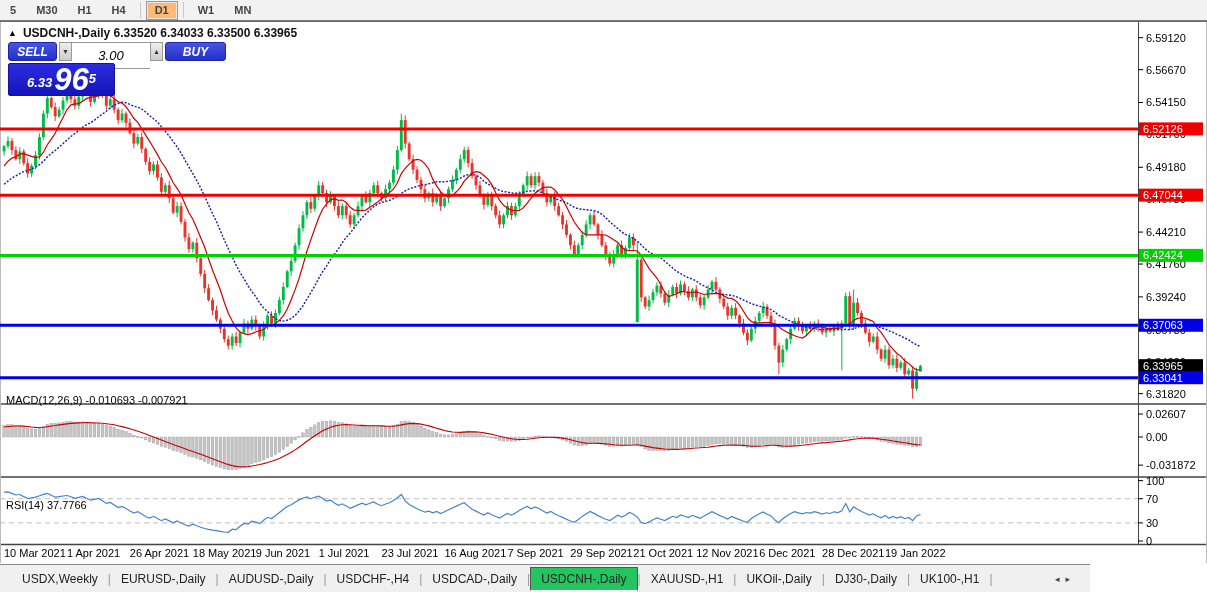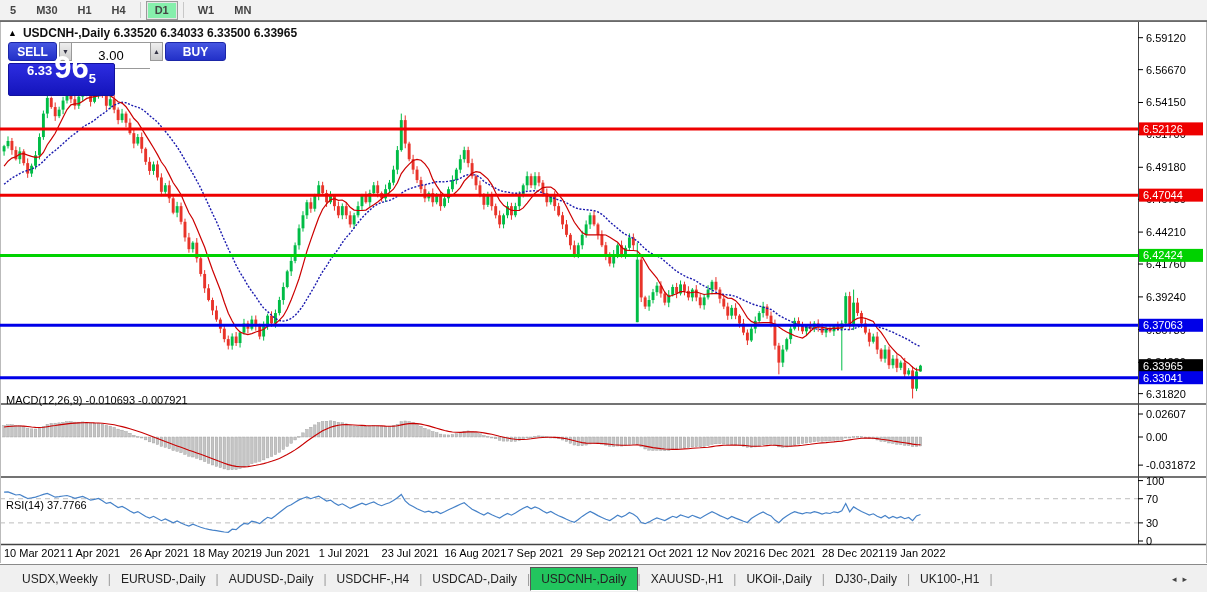--- a/index.html
+++ b/index.html
@@ -3,48 +3,48 @@
 <meta charset="utf-8">
 <style>
   html,body{margin:0;padding:0;background:#fff;}
   body{width:1207px;height:592px;overflow:hidden;font-family:"Liberation Sans",sans-serif;}
   #app{position:relative;width:1207px;height:592px;background:#fff;}
   
   #toolbar{position:absolute;left:0;top:0;width:1207px;height:21px;background:#f2f2f2;
            border-bottom:1px solid #7a7a7a;display:flex;align-items:center;box-sizing:border-box;}
   .tfbtn{font-size:11px;font-weight:bold;color:#444;padding:2px 8px;margin:0 1px;cursor:default;
          border:1px solid transparent;line-height:13px;}
-  .tfbtn.active{background:#86efac;border:1px solid #9a9a9a;box-shadow:inset 0 0 0 1px #e6e6e6;}
+  .tfbtn.active{background:#fdba74;border:1px solid #9a9a9a;box-shadow:inset 0 0 0 1px #e6e6e6;}
   .tfsep{width:1px;height:16px;background:#c8c8c8;margin:0 4px;}
   
   #chart-title{position:absolute;left:8px;top:26px;font-size:12px;font-weight:bold;color:#111;
                display:flex;align-items:center;gap:6px;}
   #chart-title .tri{font-size:9px;color:#000;}
   
-  #trade{position:absolute;left:8px;top:42px;width:218px;}
+  #trade{position:absolute;left:8px;top:42px;width:218px;font-style:italic;}
   .traderow{display:flex;gap:2px;}
   .tbtn{width:49px;height:19px;color:#fff;font-size:12px;font-weight:bold;display:flex;align-items:center;
         justify-content:center;background:linear-gradient(180deg,#4656e2,#2230c8);border:1px solid #1b26a8;
         border-radius:3px;box-sizing:border-box;}
   .spingrp{display:flex;height:19px;flex:1;}
   .spinbtn{width:13px;height:19px;background:linear-gradient(180deg,#eee,#ccc);border:1px solid #999;
            box-sizing:border-box;font-size:7px;color:#334;display:flex;align-items:center;justify-content:center;}
   .spinval{flex:1;height:27px;background:#fff;border-top:1px solid #999;border-bottom:1px solid #999;
            box-sizing:border-box;font-size:13px;color:#000;display:flex;align-items:center;justify-content:center;}
   .qrow{display:flex;gap:2px;margin-top:2px;}
   .qbox{width:107px;height:33px;background:linear-gradient(180deg,#2d2de0,#1414bc);border:1px solid #12129e;
         border-radius:2px;box-sizing:border-box;color:#fff;display:flex;align-items:flex-end;justify-content:center;
-        padding-bottom:14px;}
+        padding-bottom:2px;}
   .qsmall{font-size:13px;font-weight:bold;margin-right:2px;line-height:20px;}
   .qbig{font-size:31px;font-weight:bold;line-height:26px;}
   .qsup{font-size:13px;font-weight:bold;line-height:30px;align-self:flex-start;}
   
   .indlabel{position:absolute;left:6px;font-size:11px;color:#000;}
   
-  #tabbar{position:absolute;left:0;top:564px;width:1207px;height:28px;background:#f0f0f0;
+  #tabbar{position:absolute;left:0;top:564px;width:1090px;height:28px;background:#f0f0f0;
           border-top:1px solid #8a8a8a;display:flex;align-items:center;box-sizing:border-box;padding-left:12px;}
   .tab{font-size:12px;color:#222;padding:4px 10px;white-space:nowrap;}
   .tab.active{background:#22c55e;border:1px solid #555;border-bottom:1px solid #fff;font-weight:normal;}
   .tabsep{color:#999;font-size:12px;}
   #tabarrows{margin-left:auto;margin-right:14px;font-size:9px;color:#444;letter-spacing:6px;}
   svg text{font-family:"Liberation Sans",sans-serif;}
 </style>
 </head>
 <body>
 <div id="app">

